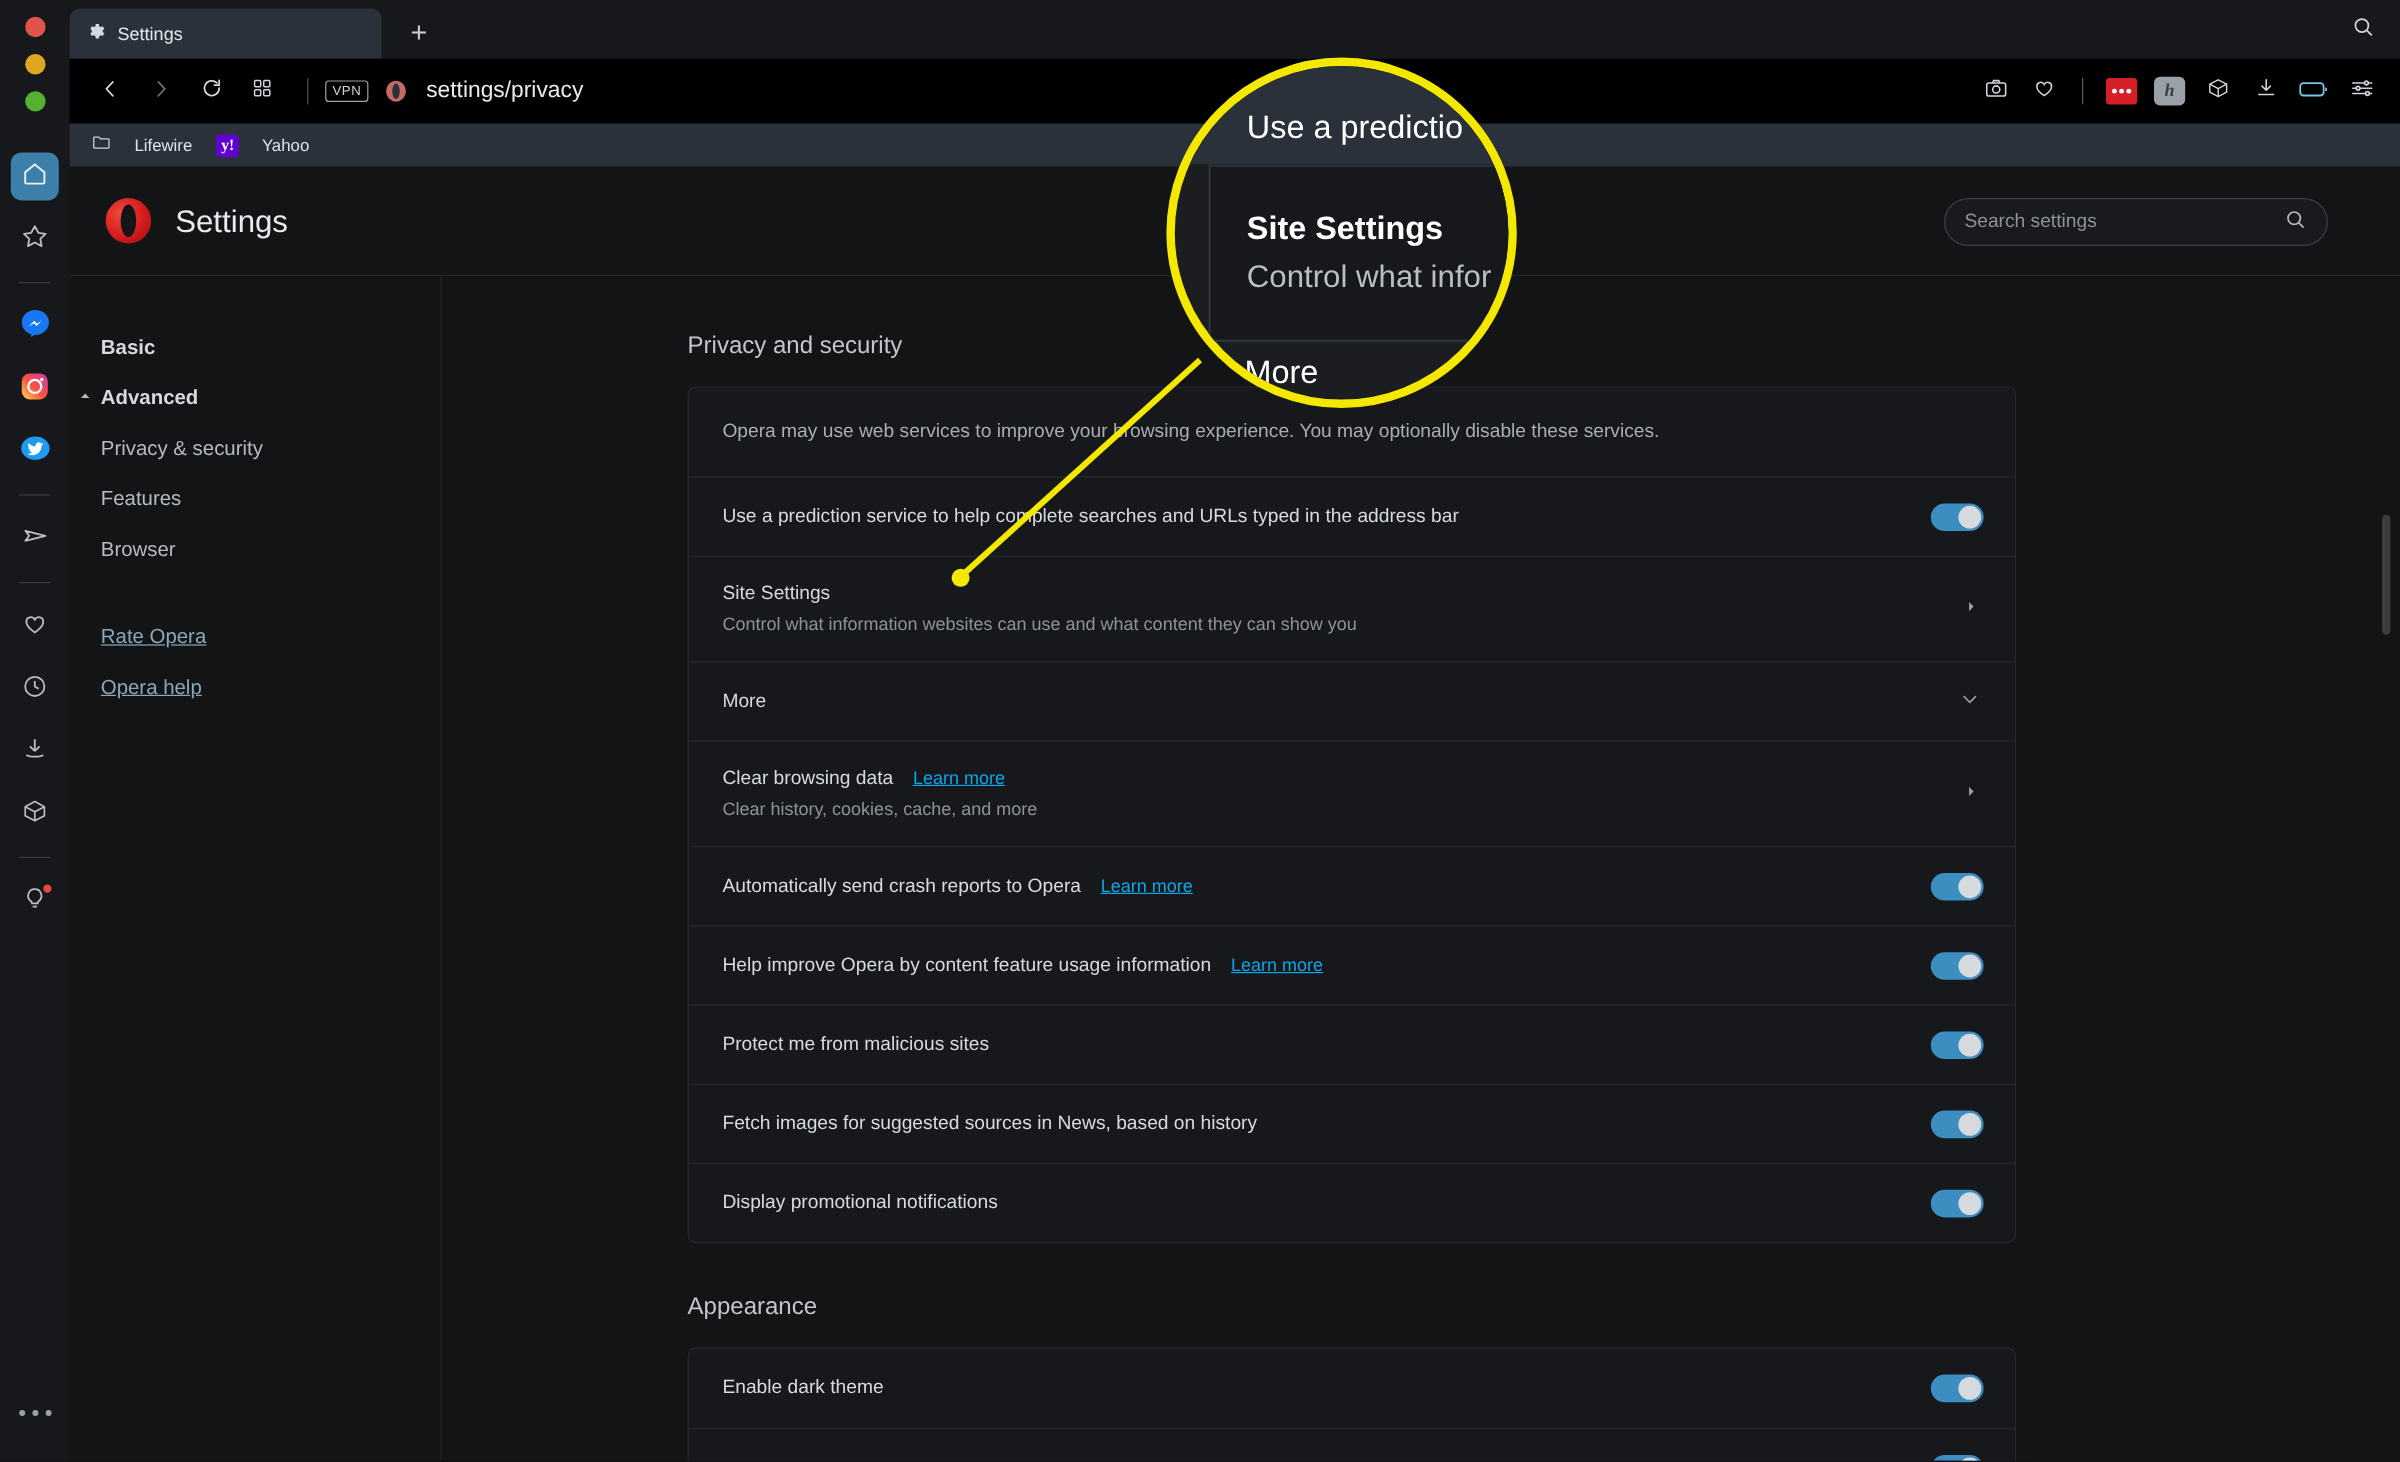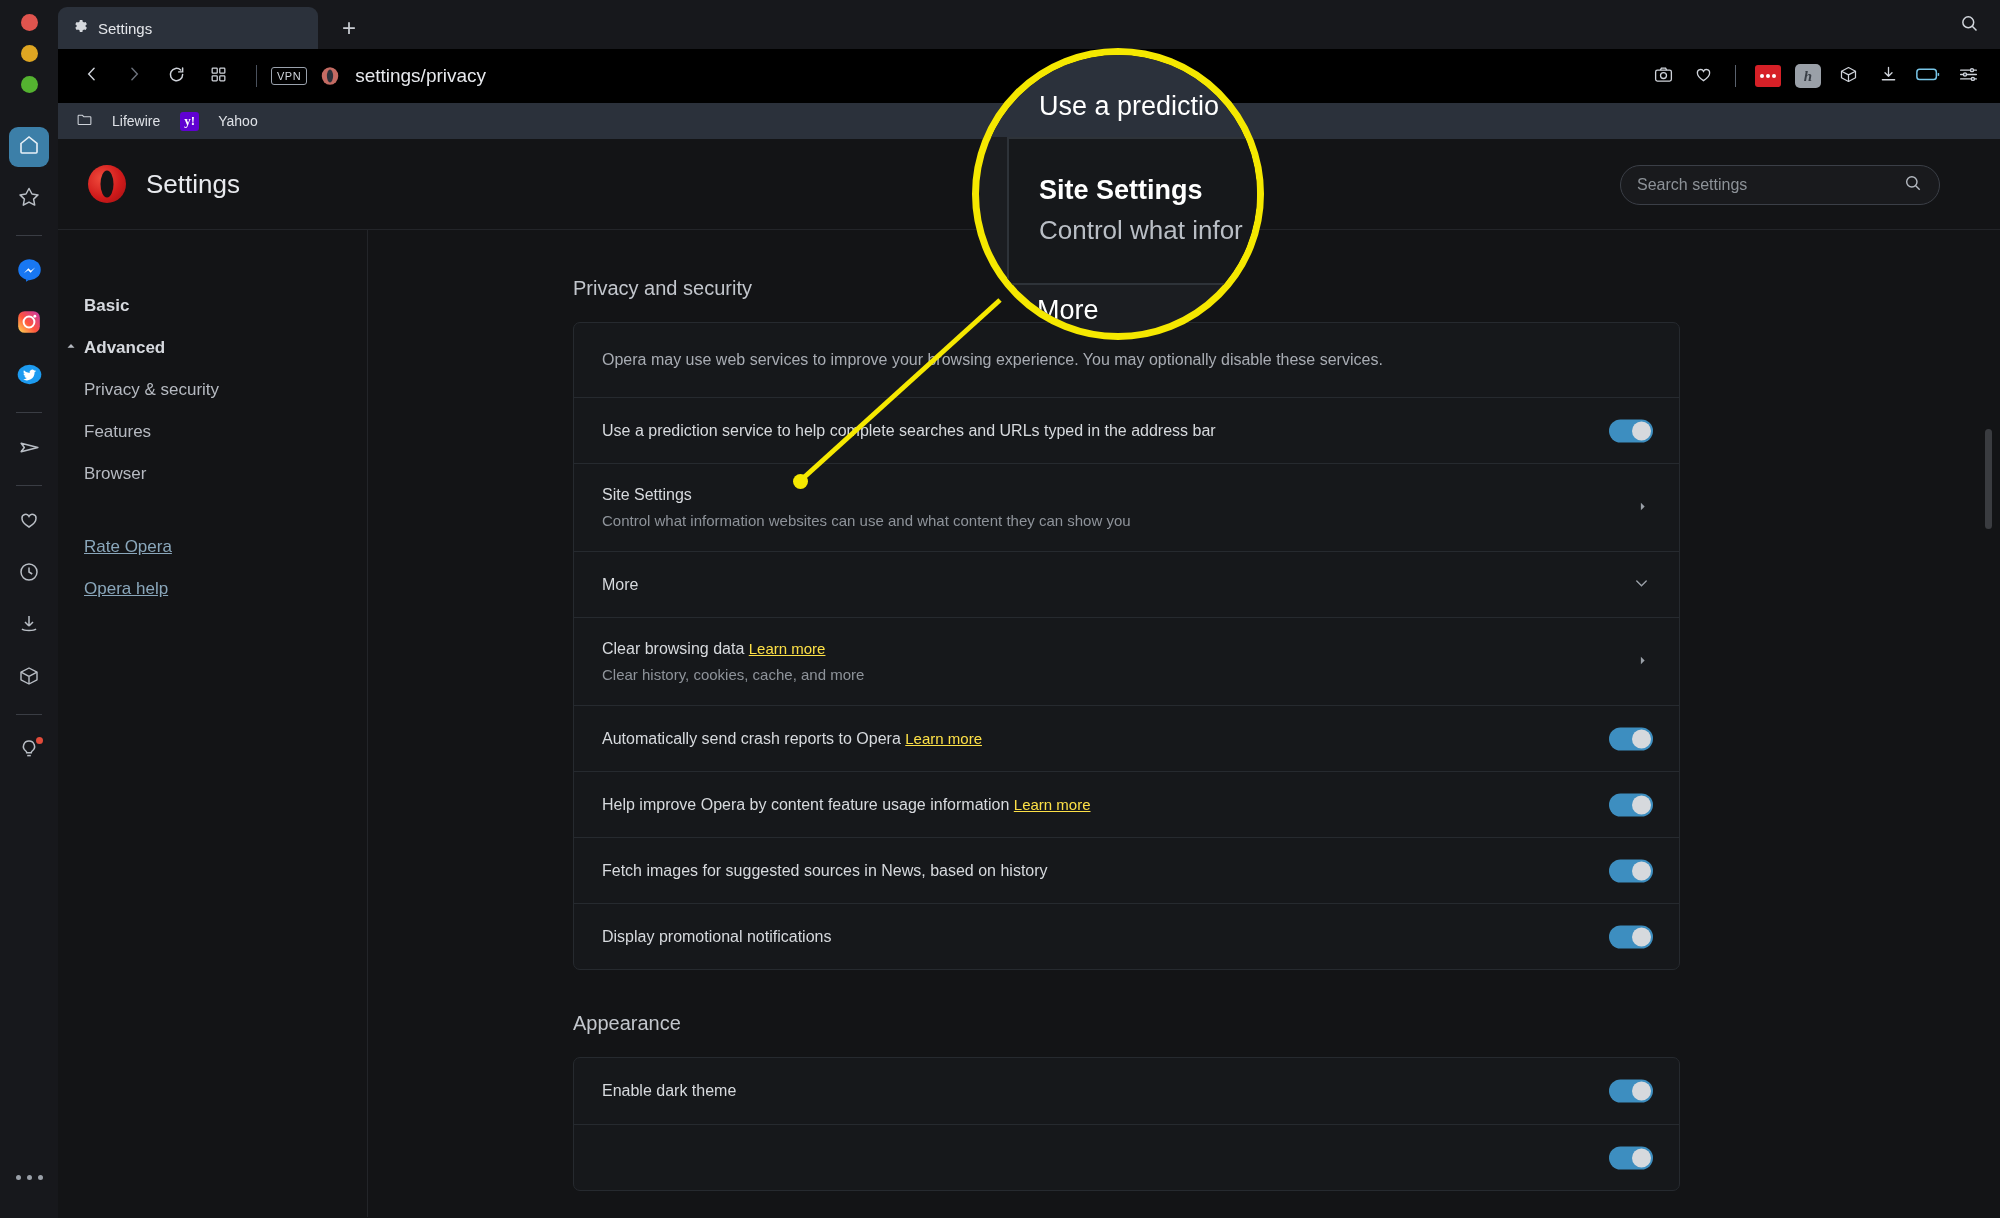--- a/index.html
+++ b/index.html
@@ -99,21 +99,21 @@
   }
   .search-box input {
     flex: 1; background: transparent; border: none; outline: none;
     color: #d4d7dc; font-size: 16px; font-family: "Liberation Sans", sans-serif;
   }
   .search-box input::placeholder { color: #8d9298; }
 
   .hrule { position:absolute; left:0; right:0; top:90px; height:1px; background:#232529; }
 
   .page-body { display: flex; height: calc(100% - 91px); }
-  .nav-col { width: 310px; flex: none; padding-top: 56px; border-right: 1px solid #232529; height: 100%; }
+  .nav-col { width: 310px; flex: none; padding-top: 40px; border-right: 1px solid #232529; height: 100%; }
   .nav-item { padding: 11px 0 11px 26px; color: #b6bac1; font-size: 17px; position: relative; }
   .nav-item.group { color: #d6d9de; font-weight: bold; }
   .nav-item.sub { padding-left: 26px; }
   .caret { position: absolute; left: 6px; top: 50%; transform: translateY(-50%); }
   .nav-links { margin-top: 42px; padding-left: 26px; display:flex; flex-direction: column; gap: 22px; }
   .nav-links a { color: #8aa7bb; font-size: 17px; }
 
   .content-col { flex: 1; position: relative; padding: 0 0 0 0; overflow: hidden; }
   .content-inner { padding: 48px 0 0 0; }
   .section-title { color: #c2c6cc; font-size: 20px; margin: 0 0 22px 205px; }
@@ -123,21 +123,21 @@
   }
   .row {
     position: relative; padding: 22px 60px 22px 28px; min-height: 66px;
     display: flex; align-items: center; border-top: 1px solid #262a2f;
   }
   .row:first-child { border-top: none; }
   .row.note { color: #a8acb3; font-size: 16px; line-height: 1.4; padding-top: 26px; padding-bottom: 26px; }
   .row-main { flex: 1; }
   .row-title { color: #d7dade; font-size: 16px; }
   .row-sub { color: #8e939a; font-size: 15px; margin-top: 8px; }
-  .learn { color: #fde047; text-decoration: underline; font-size: 15px; margin-left: 0; }
+  .learn { color: #0ea5e9; text-decoration: underline; font-size: 15px; margin-left: 12px; }
   .chev-right { position: absolute; right: 30px; top: 50%; transform: translateY(-50%); color:#9aa0a8; }
   .chev-down  { position: absolute; right: 28px; top: 50%; transform: translateY(-50%); color:#9aa0a8; }
 
   .toggle {
     position: absolute; right: 26px; top: 50%; transform: translateY(-50%);
     width: 44px; height: 23px; border-radius: 12px; background: #3d8ec0;
   }
   .toggle::after {
     content: ""; position: absolute; right: 2px; top: 2px;
     width: 19px; height: 19px; border-radius: 50%; background: #d6d9dd;
@@ -536,20 +536,26 @@
             <div class="row">
               <div class="row-main">
                 <div class="row-title">
                   <span>Help improve Opera by content feature usage information</span>
                   <a href="#" class="learn">Learn more</a>
                 </div>
               </div>
               <div class="toggle"></div>
             </div>
 
+            <div class="row">
+              <div class="row-main">
+                <div class="row-title">Protect me from malicious sites</div>
+              </div>
+              <div class="toggle"></div>
+            </div>
 
             <div class="row">
               <div class="row-main">
                 <div class="row-title">Fetch images for suggested sources in News, based on history</div>
               </div>
               <div class="toggle"></div>
             </div>
 
             <div class="row">
               <div class="row-main">

